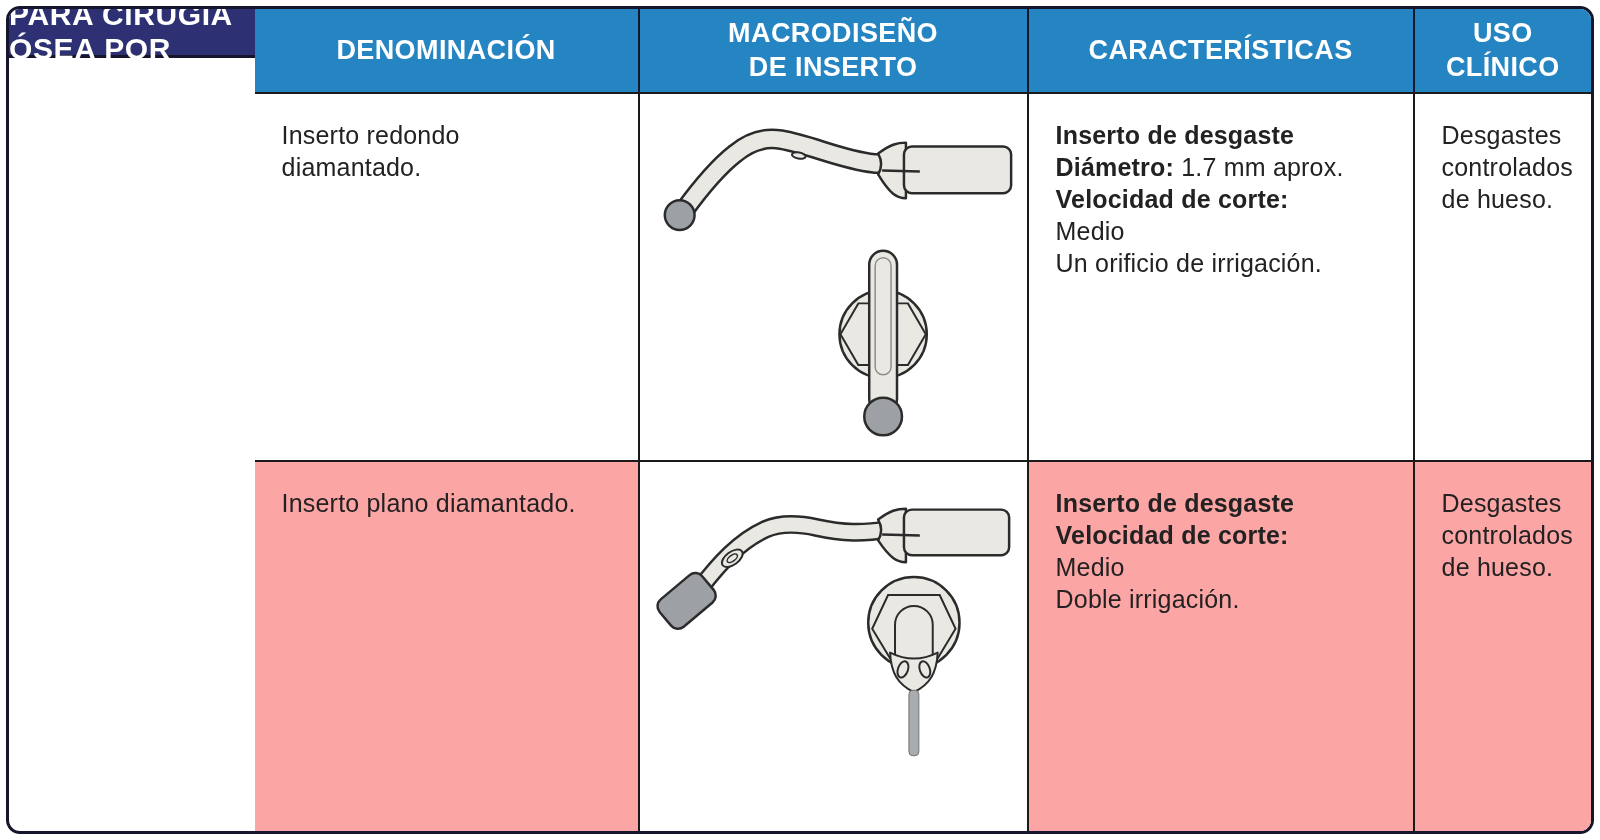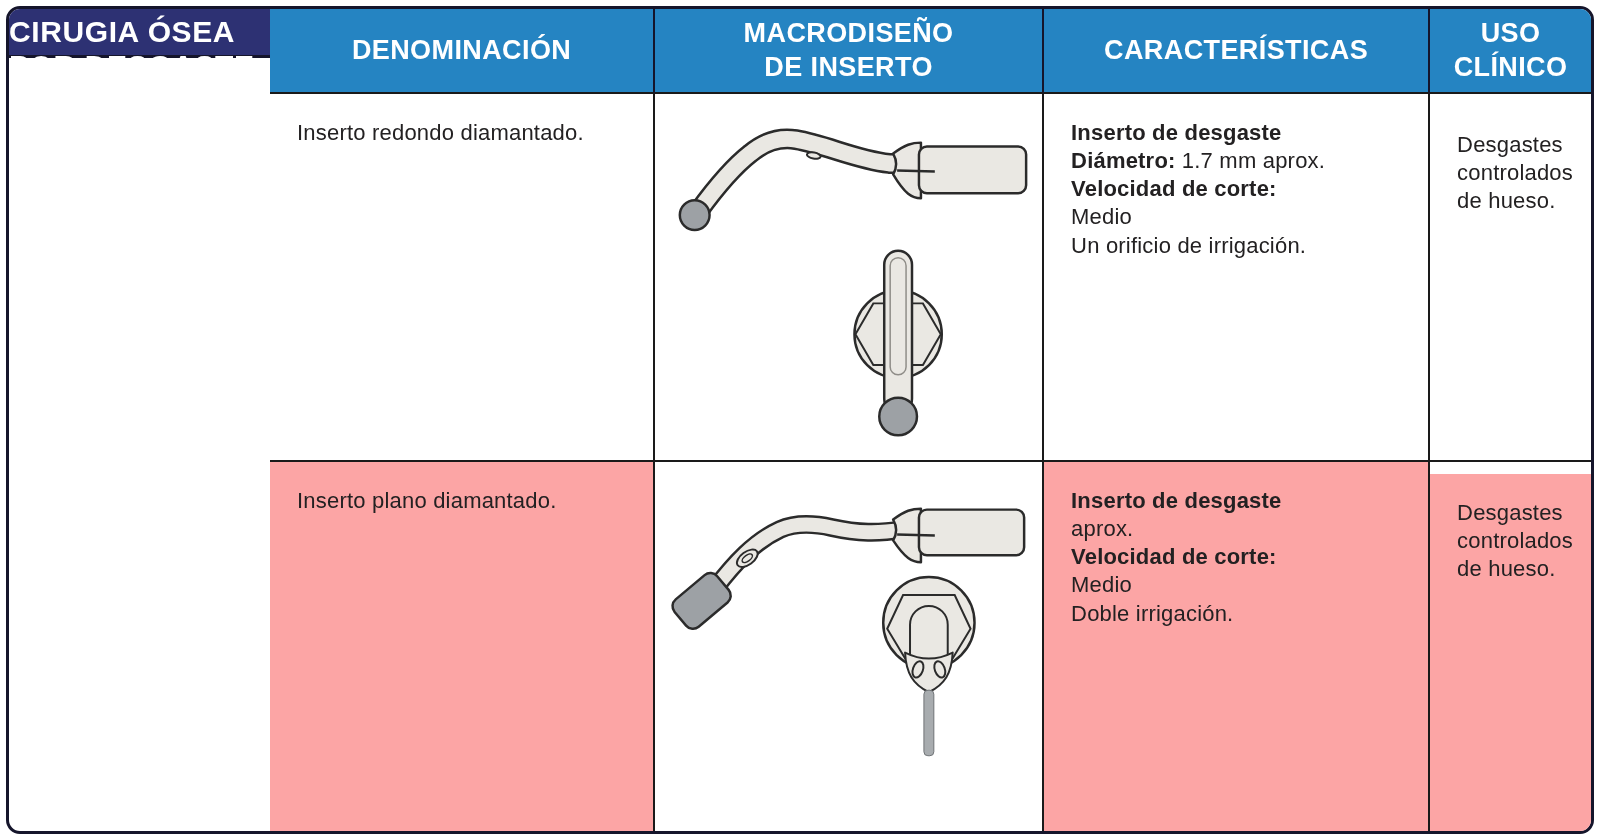--- a/index.html
+++ b/index.html
@@ -8,28 +8,28 @@
   .sheet { position:absolute; left:6px; top:6px; width:1588px; height:828px;
     border:3px solid #15152b; border-radius:14px; overflow:hidden;
     display:flex; flex-direction:row; background:#fff; }
   .title-bar { height:49px; background:#2d3173; border-bottom:3px solid #15152b;
     display:flex; align-items:center; justify-content:center; }
   .title-bar span { color:#ffffff; font-weight:bold; font-size:30px; letter-spacing:.6px; }
   .grid { flex:1; display:grid;
     grid-template-columns:385px 389px 386px 1fr;
     grid-template-rows:85px 368px 1fr; }
   .cell { border-right:2px solid #1a1a1a; border-bottom:2px solid #1a1a1a; }
-  .cell.last-col { border-right:none;margin-top:12px; }
+  .cell.last-col { border-right:none; }
   .cell.last-row { border-bottom:none; }
   .hdr { background:#2584c2; display:flex; align-items:center; justify-content:center;
     color:#ffffff; font-weight:bold; font-size:27px; letter-spacing:.4px;
     text-align:center; border-right:2px solid #15152b; border-bottom:2px solid #1a1a1a; }
   .hdr.last-col { border-right:none; }
   .hdr span { white-space:pre-line; line-height:1.25; }
-  .txt { padding:25px 18px 0 27px; font-size:22px; color:#232122; line-height:1.28;
+  .txt { padding:25px 18px 0 27px; font-size:25px; color:#232122; line-height:1.28;
     background:#ffffff; letter-spacing:.2px; }
   .alt { background:#fca5a5; }
   .txt p { margin:0; }
   .narrow { max-width:300px; }
   .macro { background:#ffffff; overflow:hidden; }
   .macro svg { display:block; width:100%; height:100%; }
   b,strong { font-weight:bold; }
 </style>
 </head>
 <body>
@@ -120,21 +120,20 @@
           <path d="M 252 192 C 253 213 260 224 276 232 C 292 224 299 213 300 192 C 284 200 268 200 252 192 Z" fill="#eae8e3" stroke="#2b2b2b" stroke-width="2" stroke-linejoin="round"></path>
           <ellipse cx="265" cy="209" rx="5" ry="8.5" transform="rotate(20 265 209)" fill="#eae8e3" stroke="#2b2b2b" stroke-width="2"></ellipse>
           <ellipse cx="287" cy="209" rx="5" ry="8.5" transform="rotate(-20 287 209)" fill="#eae8e3" stroke="#2b2b2b" stroke-width="2"></ellipse>
           <rect x="271" y="230" width="10" height="66" rx="4" fill="#a8acaf" stroke="#6f7376" stroke-width="1"></rect>
         </g>
       </svg>
     </div>
 
     <div class="cell txt alt last-row">
       <p><strong>Inserto de desgaste</strong><span></span></p>
-      <p><strong></strong><span>aprox.</span></p>
       <p><strong>Velocidad de corte:</strong><span></span></p>
       <p><strong></strong><span>Medio</span></p>
       <p><strong></strong><span>Doble irrigación.</span></p>
     </div>
 
     <div class="cell txt alt last-col last-row">
       <p class="narrow">Desgastes controlados de hueso.</p>
     </div>
 
   </div>

